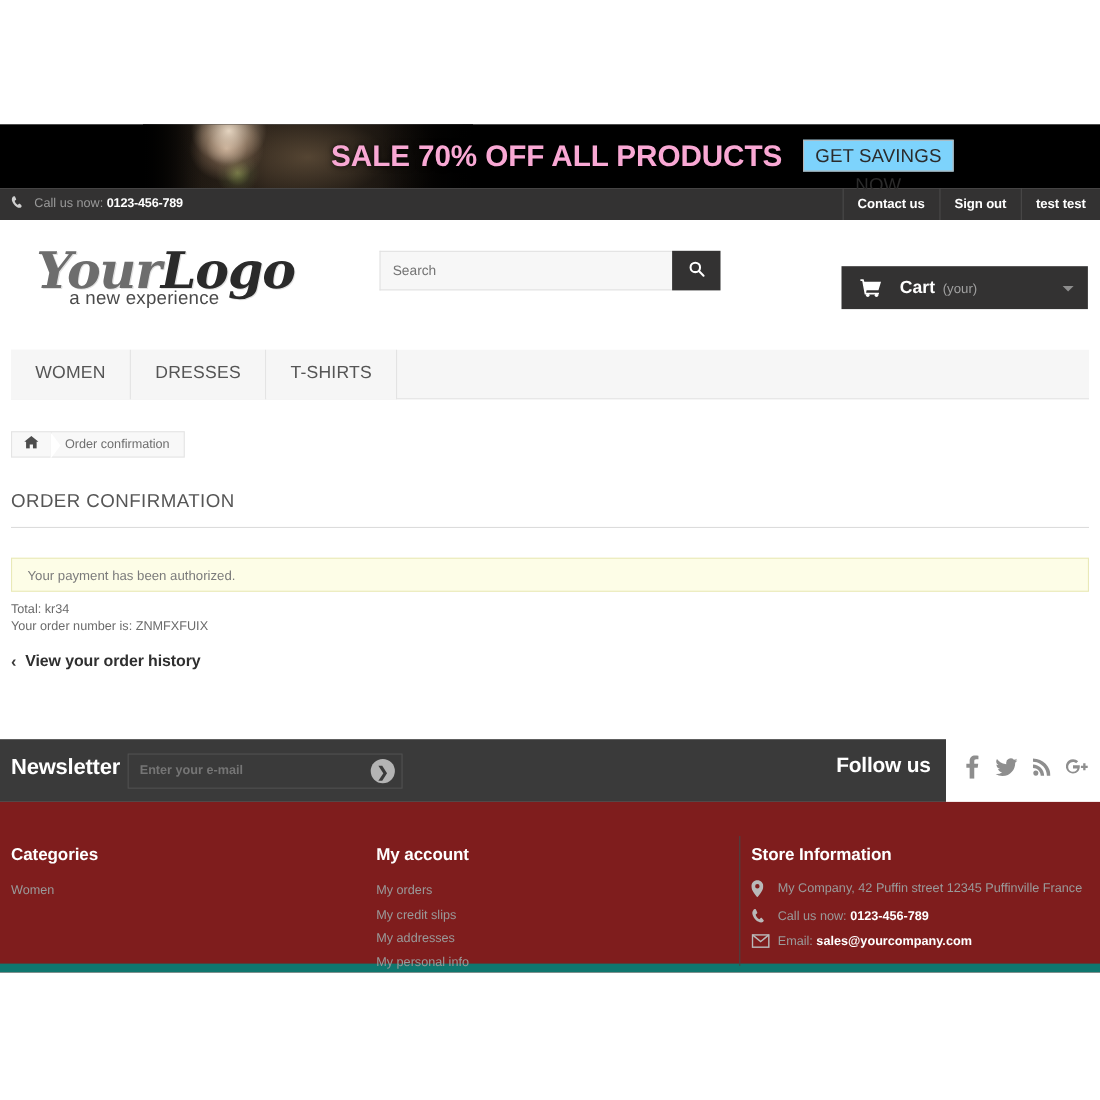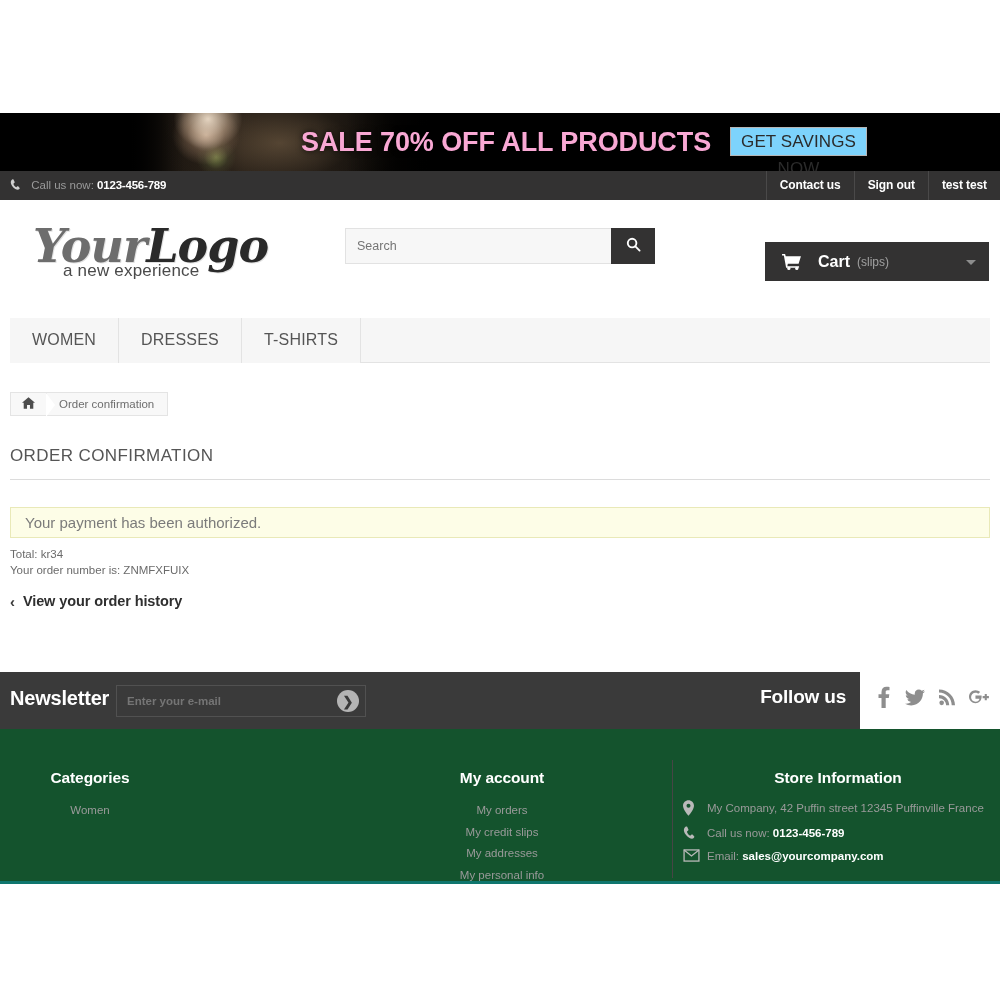--- a/index.html
+++ b/index.html
@@ -141,21 +141,21 @@
     position:absolute; left:10px; top:446px;
     font-size:17px; color:#555555; letter-spacing:0.4px; font-weight:400;
   }
   .title-rule{ position:absolute; left:10px; top:479px; width:980px; height:1px; background:#dcdcdc; }
 
   .alert-box{
     position:absolute; left:10px; top:507px; width:980px; height:31px;
     background:#fdfde7; border:1px solid #e9e9b8;
     display:flex; align-items:center;
   }
-  .alert-text{ margin-left:14px; font-size:15px; color:#7b7b7b; }
+  .alert-text{ margin-left:14px; font-size:12px; color:#7b7b7b; }
 
   .order-line{
     position:absolute; left:10px; font-size:11.5px; color:#6b6b6b;
   }
   .order-total{ top:548px; }
   .order-number{ top:564px; }
 
   .history-link{
     position:absolute; left:10px; top:593px;
     display:flex; align-items:center; cursor:pointer;
@@ -191,21 +191,21 @@
   .follow-wrap{
     position:absolute; right:10px; top:686px; display:flex; align-items:center;margin-left:24px;
   }
   .follow-label{ font-size:19px; font-weight:bold; color:#ffffff; margin-right:16px; letter-spacing:-0.2px; }
   .social{ width:22px; height:22px; margin-left:10px; color:#8e8e8e; cursor:pointer;
            display:flex; align-items:center; justify-content:center; }
 
   
   .footer{
     position:absolute; left:0; top:729px; width:1000px; height:155px;
-    background:#14532d; border-bottom:3px solid #0f766e;text-align:center;
+    background:#7f1d1d; border-bottom:8px solid #0f766e;
   }
   .foot-col{ position:absolute; top:40px; }
   .foot-h{ font-size:15.5px; font-weight:bold; color:#ffffff; margin-bottom:13px; letter-spacing:-0.1px; }
   .foot-li{ font-size:11.5px; color:#9a9a9a; line-height:21.5px; cursor:pointer; }
   .col-cat{ left:10px; width:160px; }
   .col-info{ left:176px; width:160px; }
   .col-acct{ left:342px; width:320px; }
   .col-store{ left:683px; width:310px; }
   .store-divider{ position:absolute; left:672px; top:760px; width:1px; height:118px; background:#464545; }
 
@@ -263,21 +263,21 @@
 
   <div class="cart-block">
     <span class="cart-ico">
       <svg width="19" height="17" viewBox="0 0 20 18" fill="currentColor">
         <path d="M0 1h3.2l.7 2.4H20l-2.5 8H6.1L5.6 14H18v1.6H4.3L1.9 2.6H0z"></path>
         <circle cx="7.2" cy="16.3" r="1.7"></circle>
           <circle cx="15.6" cy="16.3" r="1.7"></circle>
       </svg>
     </span>
     <span class="cart-label">Cart</span>
-    <span class="cart-empty">(slips)</span>
+    <span class="cart-empty">(your)</span>
     <span class="cart-caret"></span>
   </div>
 
   <div class="mainnav">
     <div class="mainnav-item">WOMEN</div>
     <div class="mainnav-item">DRESSES</div>
     <div class="mainnav-item">T-SHIRTS</div>
   </div>
 
   <div class="crumbs">

